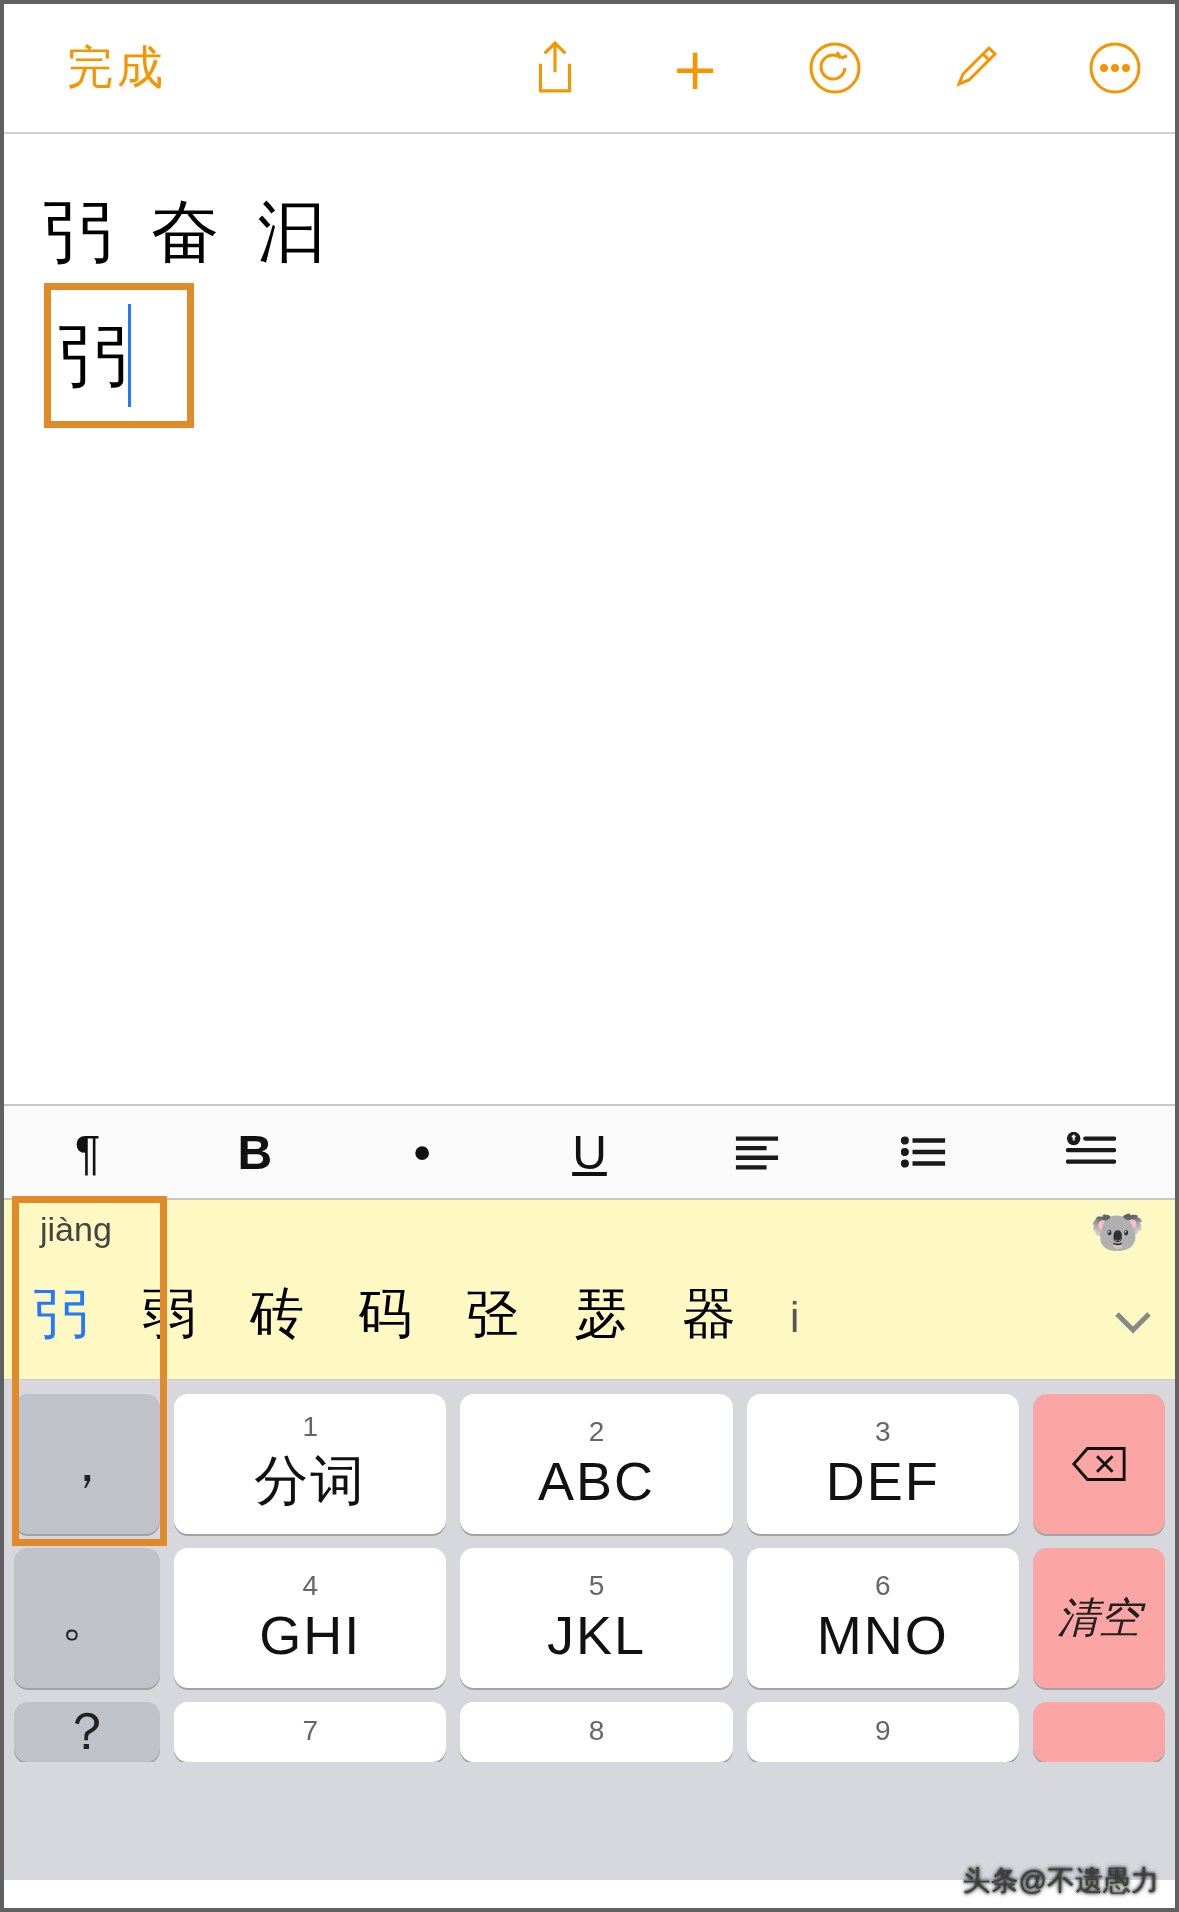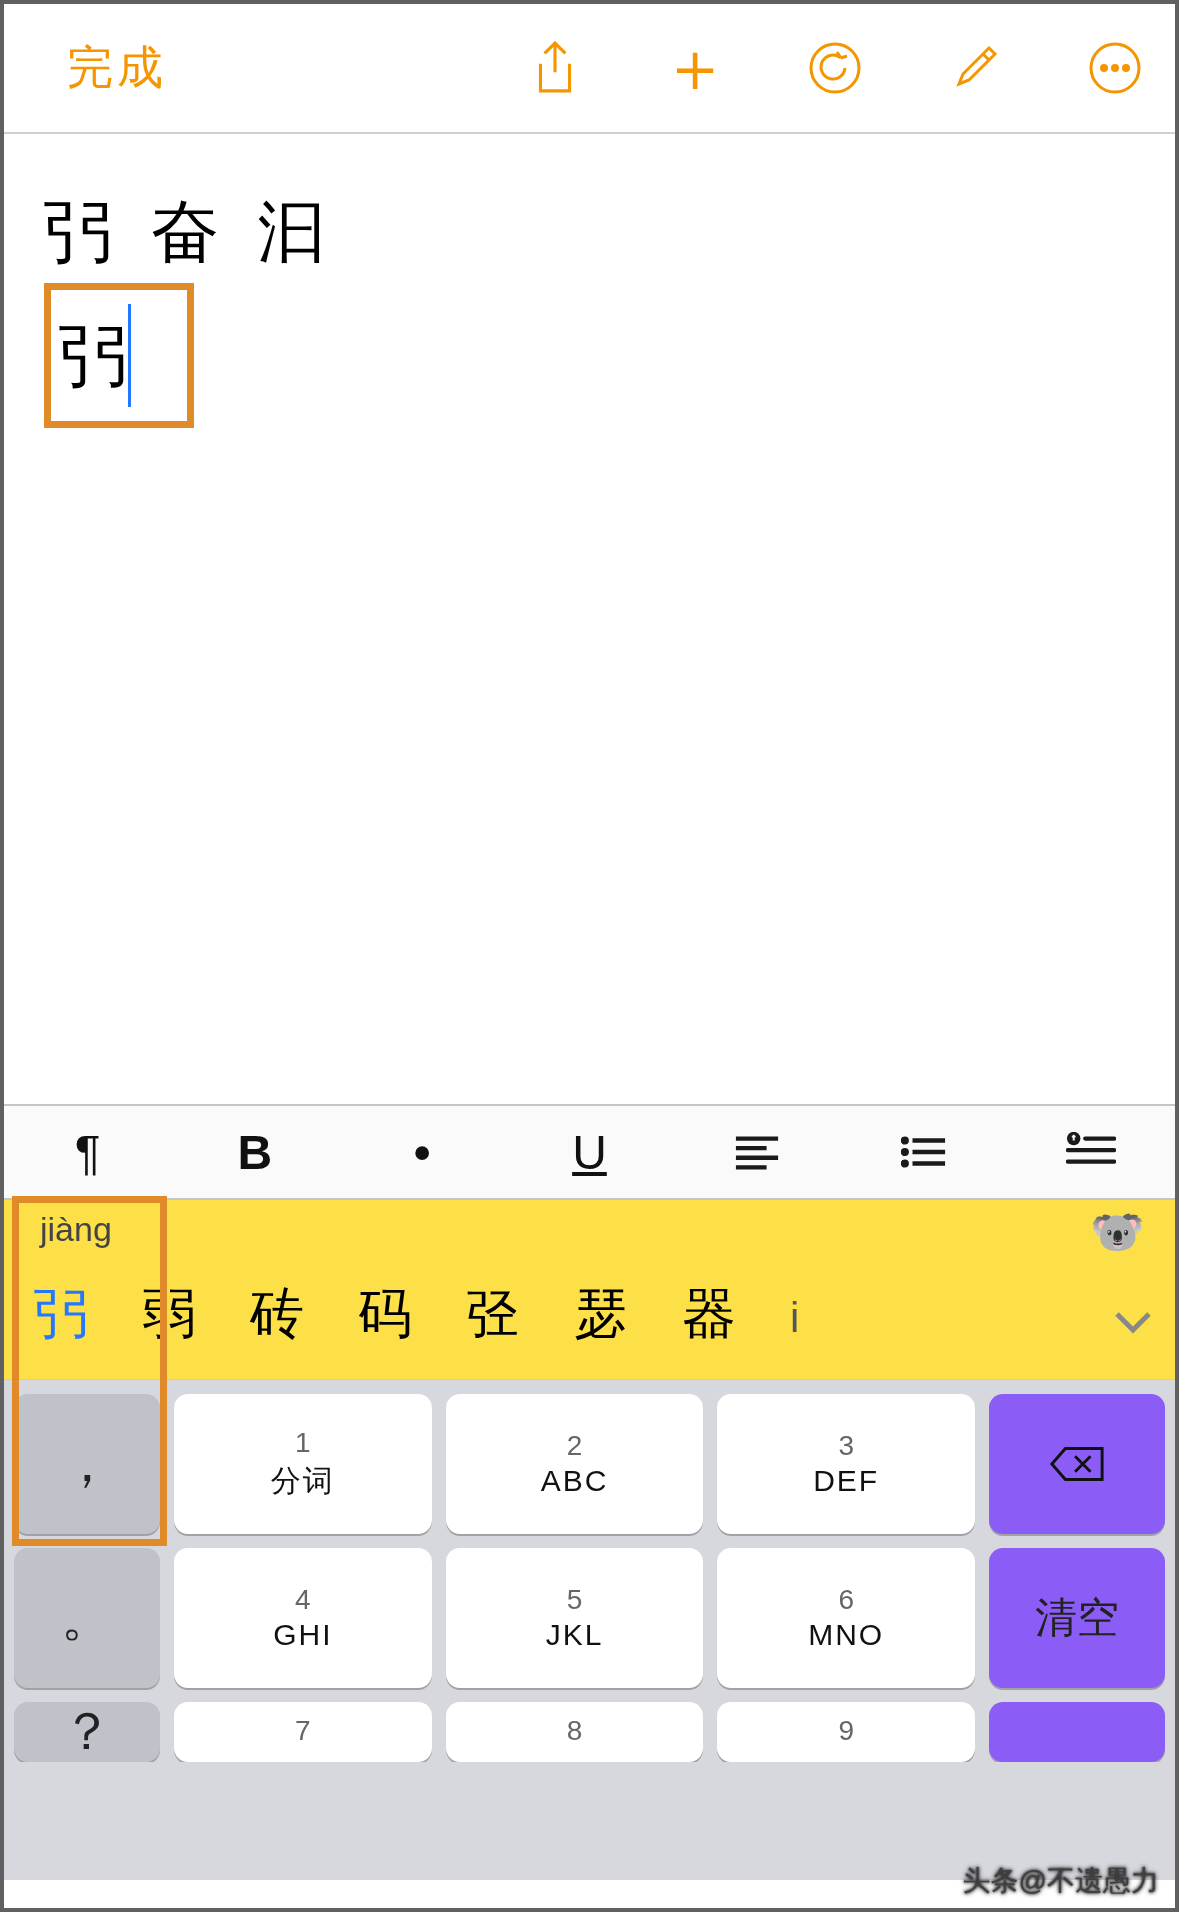--- a/index.html
+++ b/index.html
@@ -87,21 +87,21 @@
     justify-content: center;
     font-size: 48px;
     font-weight: 700;
     color: #111;
   }
   .fmt svg { stroke: #1a1a1a; stroke-width: 4.5; fill: none; }
 
   
   .candidate-area {
     height: 180px;
-    background: #fde047;
+    background: #fef9c3;
     position: relative;
     border-bottom: 1px solid #ccc;
     text-align: center;
   }
   .pinyin-row {
     position: absolute;
     top: 10px;
     left: 36px;
     font-size: 34px;
     color: #444;
@@ -175,31 +175,32 @@
     flex: 1;
     background: #fff;
     border-radius: 14px;
     display: flex;
     flex-direction: column;
     align-items: center;
     justify-content: center;
     box-shadow: 0 2px 0 rgba(0,0,0,0.25);
   }
   .main-key .num { font-size: 28px; color: #666; margin-bottom: 2px; }
-  .main-key .lbl { font-size: 30px; letter-spacing: 2px; color: #111; }
+  .main-key .lbl { font-size: 54px; letter-spacing: 2px; color: #111; }
   .right-key {
-    width: 176px;
-    background: #8b5cf6;
+    width: 132px;
+    background: #fca5a5;
     border-radius: 14px;
     display: flex;
     align-items: center;
     justify-content: center;
     font-size: 42px;
     color: #222;
     box-shadow: 0 2px 0 rgba(0,0,0,0.25);
+    font-style: italic;
   }
   .backspace svg { stroke: #111; stroke-width: 3; fill: none; }
 
   .watermark {
     position: absolute;
     bottom: 8px;
     right: 16px;
     font-size: 28px;
     color: #404040;
     text-shadow: 0 0 5px rgba(0,0,0,0.8), 0 0 3px #000;

